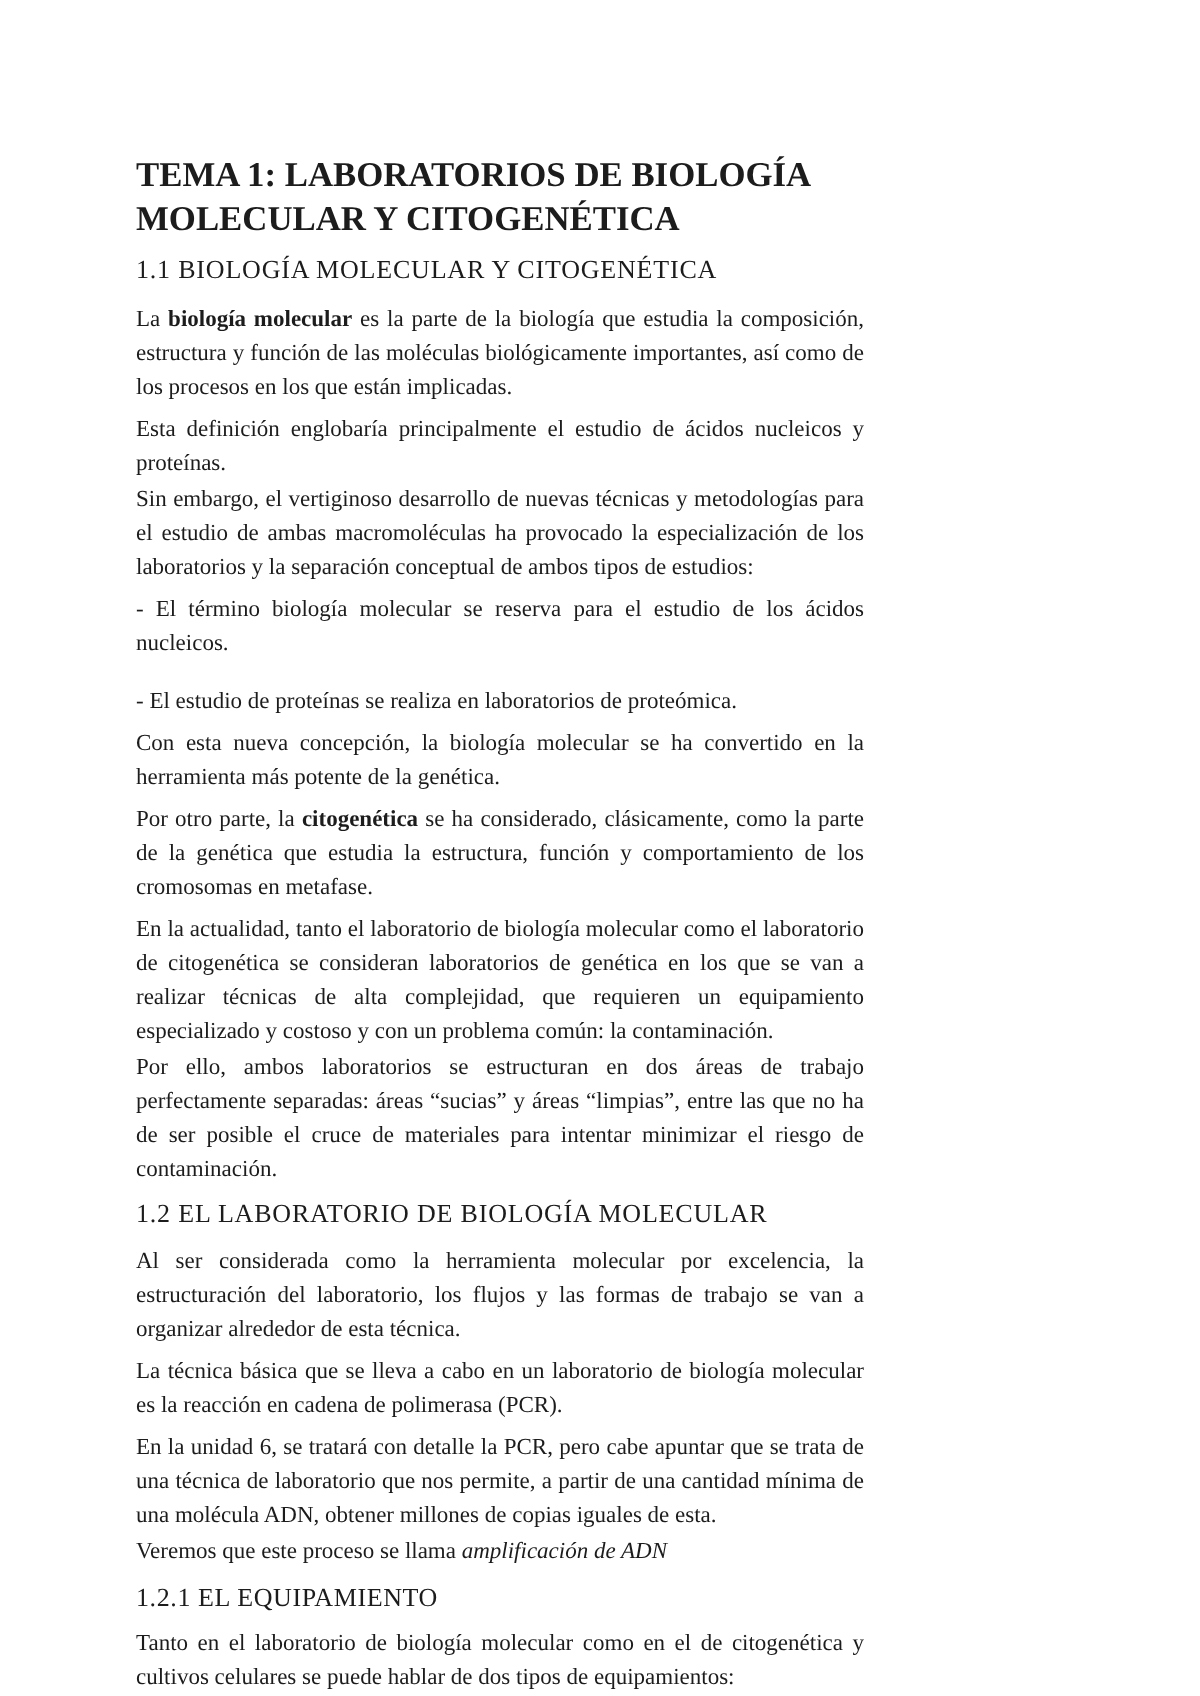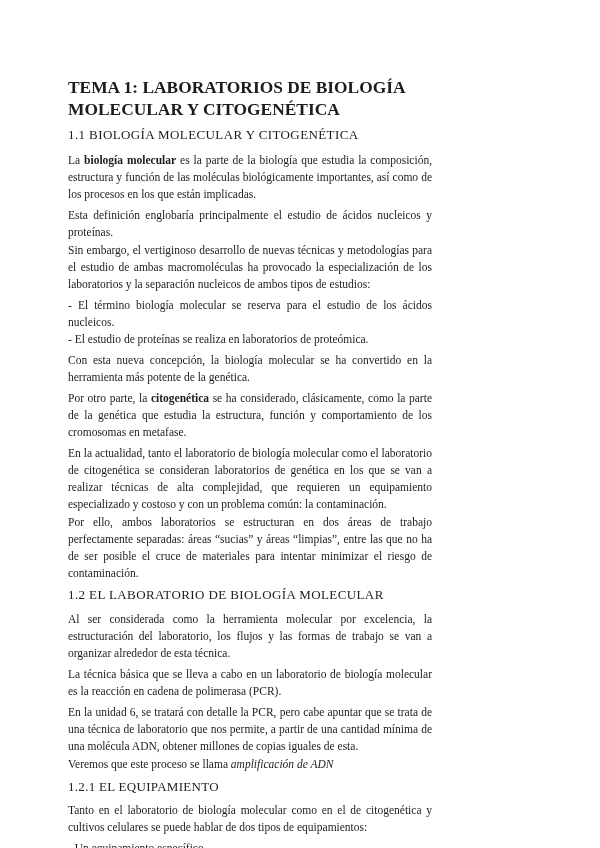--- a/index.html
+++ b/index.html
@@ -48,42 +48,42 @@
   p.body-text {
     font-size: 11.5px;
     line-height: 17px;
     text-align: justify;
     margin: 0 0 4px 0;
   }
   p.tight {
     margin-bottom: 1px;
   }
   p.bullet-line {
-    margin-bottom: 0;
+    margin-bottom: 12px;
   }
   p.bullet-line.last {
     margin-bottom: 4px;
   }
   .bold-run { font-weight: bold; }
   .italic-run { font-style: italic; }
 </style>
 </head>
 <body>
 
 <div class="page">
 
   <h1 class="doc-title">TEMA 1: LABORATORIOS DE BIOLOGÍA MOLECULAR Y CITOGENÉTICA</h1>
 
   <h2 class="section-heading">1.1 BIOLOGÍA MOLECULAR Y CITOGENÉTICA</h2>
 
   <p class="body-text"><span>La </span><span class="bold-run">biología molecular</span><span> es la parte de la biología que estudia la composición, estructura y función de las moléculas biológicamente importantes, así como de los procesos en los que están implicadas.</span></p>
 
   <p class="body-text tight">Esta definición englobaría principalmente el estudio de ácidos nucleicos y proteínas.</p>
 
-  <p class="body-text">Sin embargo, el vertiginoso desarrollo de nuevas técnicas y metodologías para el estudio de ambas macromoléculas ha provocado la especialización de los laboratorios y la separación nucleicos de ambos tipos de estudios:</p>
+  <p class="body-text">Sin embargo, el vertiginoso desarrollo de nuevas técnicas y metodologías para el estudio de ambas macromoléculas ha provocado la especialización de los laboratorios y la separación conceptual de ambos tipos de estudios:</p>
 
   <p class="body-text bullet-line">- El término biología molecular se reserva para el estudio de los ácidos nucleicos.</p>
 
   <p class="body-text bullet-line last">- El estudio de proteínas se realiza en laboratorios de proteómica.</p>
 
   <p class="body-text">Con esta nueva concepción, la biología molecular se ha convertido en la herramienta más potente de la genética.</p>
 
   <p class="body-text"><span>Por otro parte, la </span><span class="bold-run">citogenética</span><span> se ha considerado, clásicamente, como la parte de la genética que estudia la estructura, función y comportamiento de los cromosomas en metafase.</span></p>
 
   <p class="body-text tight">En la actualidad, tanto el laboratorio de biología molecular como el laboratorio de citogenética se consideran laboratorios de genética en los que se van a realizar técnicas de alta complejidad, que requieren un equipamiento especializado y costoso y con un problema común: la contaminación.</p>

